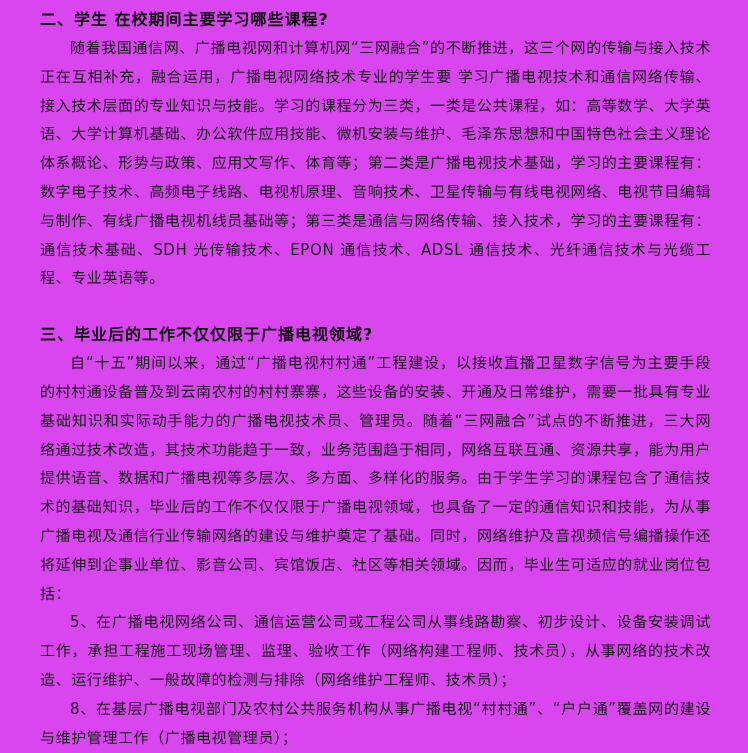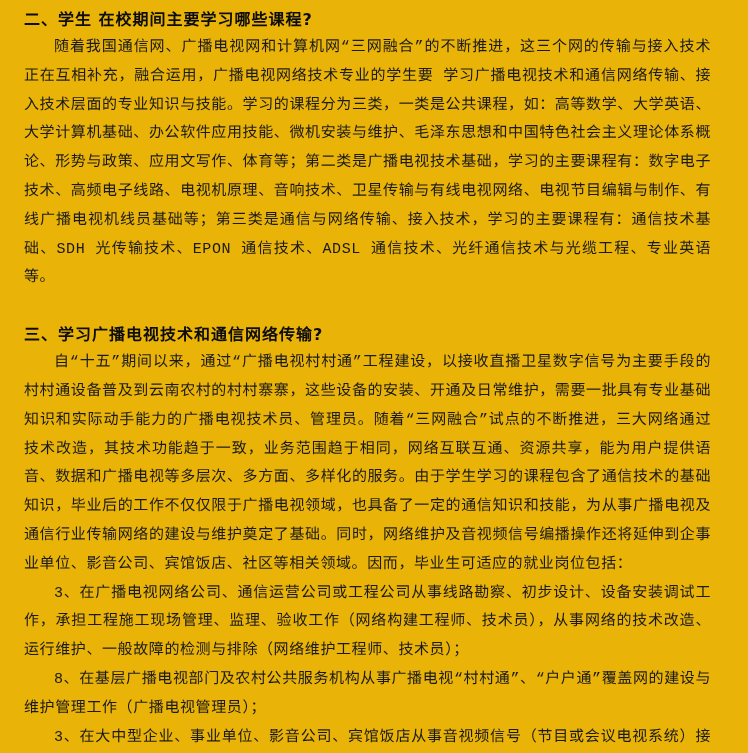--- a/index.html
+++ b/index.html
@@ -5,61 +5,60 @@
   html, body {
     margin: 0;
     padding: 0;
     background: #ffffff;
   }
   .page {
     position: relative;
     width: 748px;
     height: 753px;
     box-sizing: border-box;
-    background: #eab308;
+    background: #d946ef;
     color: #171717;
-    padding: 5px 37px 8px 24px;
+    padding: 5px 37px 8px 40px;
     overflow: hidden;
     font-family: "DejaVu Sans", "Liberation Sans", sans-serif;
   }
   .doc-heading {
     margin: 0;
     font-size: 16px;
     font-weight: bold;
     line-height: 29px;
     letter-spacing: 1px;
     color: #0d0d0d;
   }
   .doc-paragraph {
     margin: 0;
     font-size: 15px;
     line-height: 28.8px;
     text-indent: 2em;
     text-align: justify;
     text-justify: inter-ideograph;
     letter-spacing: 0.6px;
     color: #1a1a1a;
-    font-family: Liberation Mono, monospace;
   }
   .doc-section + .doc-section {
     margin-top: 27px;
   }
 </style>
 </head>
 <body>
 
 <div class="page">
 
   <section class="doc-section">
     <h2 class="doc-heading">二、学生 在校期间主要学习哪些课程?</h2>
     <p class="doc-paragraph">随着我国通信网、广播电视网和计算机网“三网融合”的不断推进，这三个网的传输与接入技术正在互相补充，融合运用，广播电视网络技术专业的学生要 学习广播电视技术和通信网络传输、接入技术层面的专业知识与技能。学习的课程分为三类，一类是公共课程，如：高等数学、大学英语、大学计算机基础、办公软件应用技能、微机安装与维护、毛泽东思想和中国特色社会主义理论体系概论、形势与政策、应用文写作、体育等；第二类是广播电视技术基础，学习的主要课程有：数字电子技术、高频电子线路、电视机原理、音响技术、卫星传输与有线电视网络、电视节目编辑与制作、有线广播电视机线员基础等；第三类是通信与网络传输、接入技术，学习的主要课程有：通信技术基础、SDH 光传输技术、EPON 通信技术、ADSL 通信技术、光纤通信技术与光缆工程、专业英语等。</p>
   </section>
 
   <section class="doc-section">
-    <h2 class="doc-heading">三、学习广播电视技术和通信网络传输?</h2>
+    <h2 class="doc-heading">三、毕业后的工作不仅仅限于广播电视领域?</h2>
     <p class="doc-paragraph">自“十五”期间以来，通过“广播电视村村通”工程建设，以接收直播卫星数字信号为主要手段的村村通设备普及到云南农村的村村寨寨，这些设备的安装、开通及日常维护，需要一批具有专业基础知识和实际动手能力的广播电视技术员、管理员。随着“三网融合”试点的不断推进，三大网络通过技术改造，其技术功能趋于一致，业务范围趋于相同，网络互联互通、资源共享，能为用户提供语音、数据和广播电视等多层次、多方面、多样化的服务。由于学生学习的课程包含了通信技术的基础知识，毕业后的工作不仅仅限于广播电视领域，也具备了一定的通信知识和技能，为从事广播电视及通信行业传输网络的建设与维护奠定了基础。同时，网络维护及音视频信号编播操作还将延伸到企事业单位、影音公司、宾馆饭店、社区等相关领域。因而，毕业生可适应的就业岗位包括：</p>
-    <p class="doc-paragraph">3、在广播电视网络公司、通信运营公司或工程公司从事线路勘察、初步设计、设备安装调试工作，承担工程施工现场管理、监理、验收工作（网络构建工程师、技术员），从事网络的技术改造、运行维护、一般故障的检测与排除（网络维护工程师、技术员）；</p>
+    <p class="doc-paragraph">5、在广播电视网络公司、通信运营公司或工程公司从事线路勘察、初步设计、设备安装调试工作，承担工程施工现场管理、监理、验收工作（网络构建工程师、技术员），从事网络的技术改造、运行维护、一般故障的检测与排除（网络维护工程师、技术员）；</p>
     <p class="doc-paragraph">8、在基层广播电视部门及农村公共服务机构从事广播电视“村村通”、“户户通”覆盖网的建设与维护管理工作（广播电视管理员）；</p>
     <p class="doc-paragraph">3、在大中型企业、事业单位、影音公司、宾馆饭店从事音视频信号（节目或会议电视系统）接收、编播及信号传输、监测、维护工作（音视频信号编播操作员）；</p>
 
   </section>
 
 </div>
 
 </body></html>

